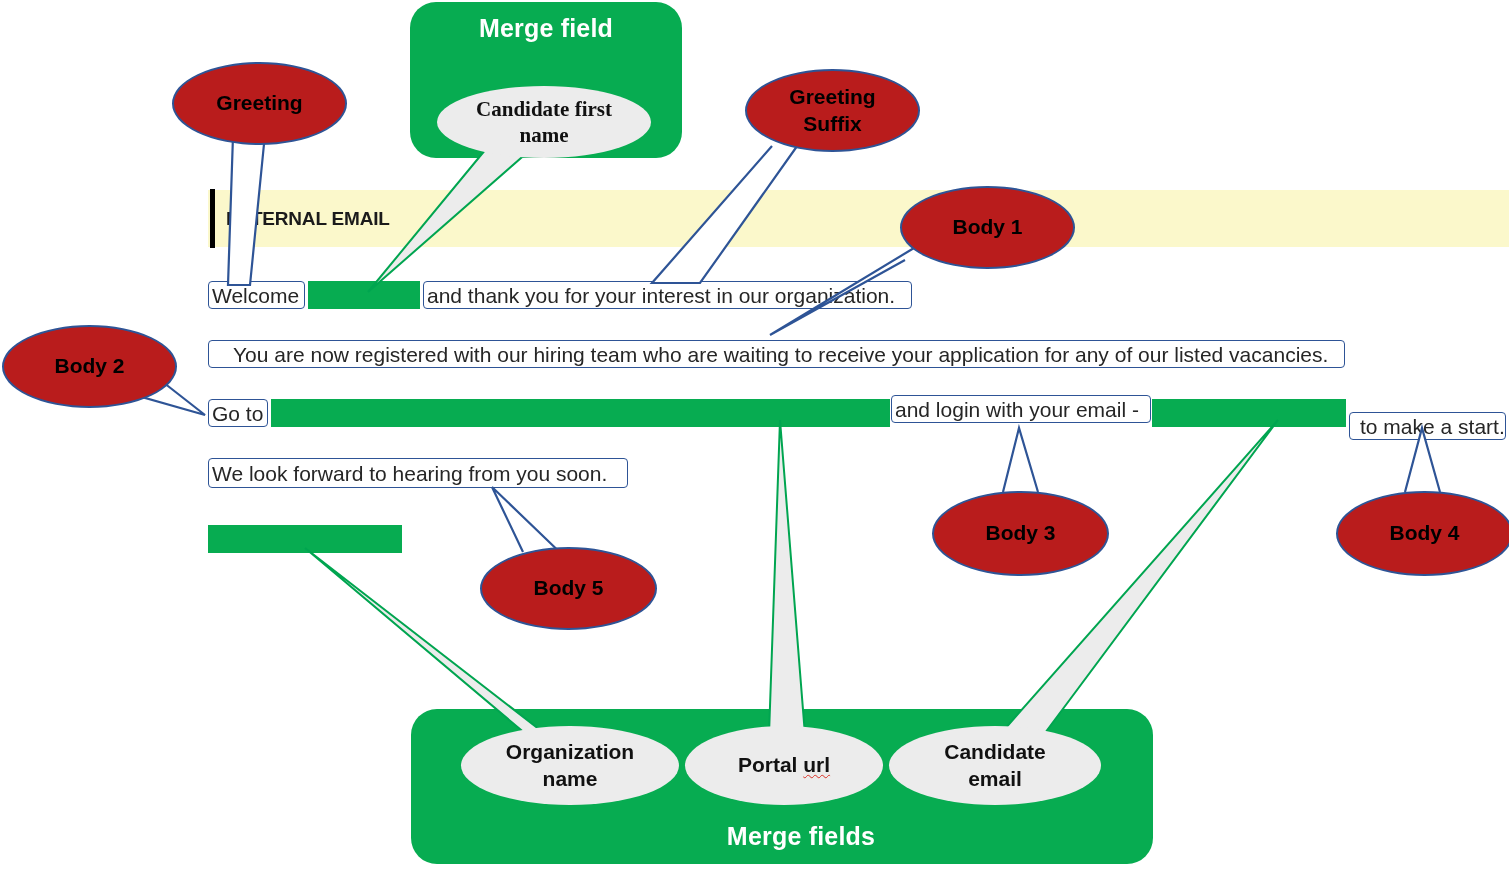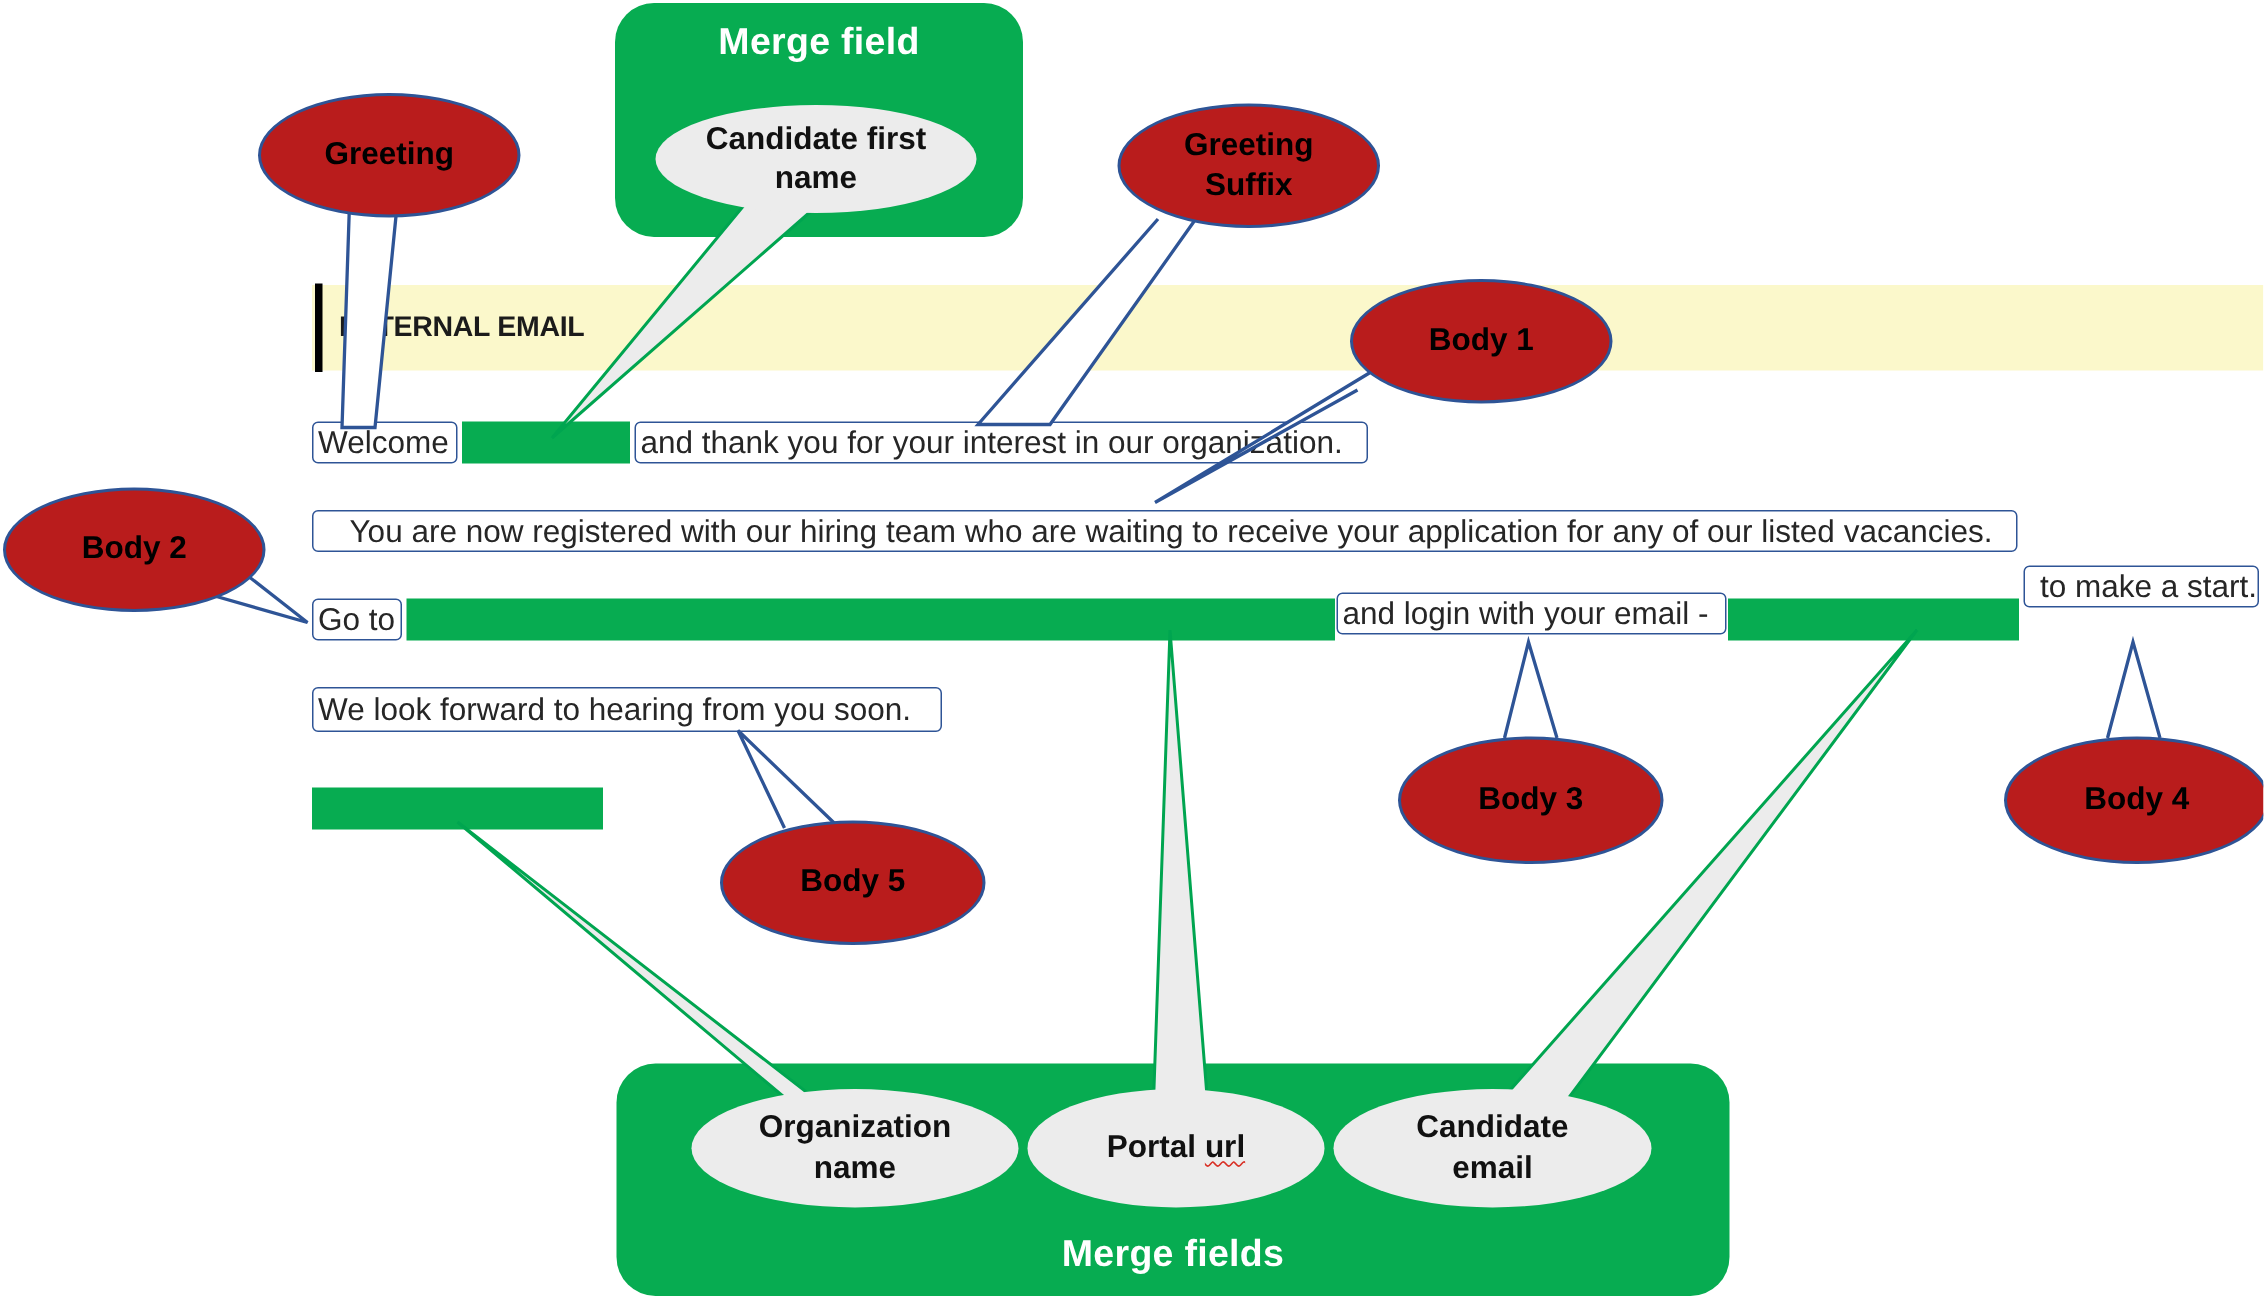--- a/index.html
+++ b/index.html
@@ -150,21 +150,21 @@
 
     <polygon points="769,735 780,420 805,735" fill="#ECECEC" stroke="#00A550" stroke-width="2"></polygon>
 
     <polygon points="533,740 305,548 575,757" fill="#ECECEC" stroke="#00A550" stroke-width="2"></polygon>
 
     <polygon points="1003,731 1278,420 1042,737" fill="#ECECEC" stroke="#00A550" stroke-width="2"></polygon>
   </svg>
 
   <div class="merge-panel" style="left:410px; top:2px; width:272px; height:156px;"></div>
   <div class="merge-panel-title" style="left:410px; top:14px; width:272px;">Merge field</div>
-  <div class="field-ellipse" style="left:437px; top:70px; width:214px; height:72px;">
+  <div class="field-ellipse" style="left:437px; top:86px; width:214px; height:72px;font-family:Liberation Serif, serif;">
     <span style="display:block; width:150px;">Candidate first name</span>
   </div>
 
   <div class="callout" style="left:172px; top:62px; width:171px; height:79px;">
     <span>Greeting</span>
   </div>
 
   <div class="callout" style="left:745px; top:69px; width:171px; height:79px; flex-direction:column;">
     <span>Greeting</span>
     <span>Suffix</span>
@@ -181,21 +181,21 @@
   <div class="text-box" style="left:208px; top:281px; width:97px; height:28px;">Welcome</div>
   <div class="green-block" style="left:308px; top:281px; width:112px; height:28px;"></div>
   <div class="text-box" style="left:423px; top:281px; width:489px; height:28px;">and thank you for your interest in our organization.</div>
 
   <div class="text-box" style="left:208px; top:340px; width:1137px; height:28px;padding-left:24px;">You are now registered with our hiring team who are waiting to receive your application for any of our listed vacancies.</div>
 
   <div class="text-box" style="left:208px; top:399px; width:60px; height:28px;">Go to</div>
   <div class="green-block" style="left:271px; top:399px; width:619px; height:28px;"></div>
   <div class="text-box" style="left:891px; top:395px; width:260px; height:28px;text-align:center;">and login with your email -</div>
   <div class="green-block" style="left:1152px; top:399px; width:194px; height:28px;"></div>
-  <div class="text-box" style="left:1349px; top:377px; width:157px; height:28px;padding-left:10px;">to make a start.</div>
+  <div class="text-box" style="left:1349px; top:412px; width:157px; height:28px;padding-left:10px;">to make a start.</div>
 
   <div class="text-box" style="left:208px; top:458px; width:420px; height:30px;">We look forward to hearing from you soon.</div>
 
   <div class="green-block" style="left:208px; top:525px; width:194px; height:28px;"></div>
 
   <div class="callout" style="left:2px; top:325px; width:171px; height:79px;">
     <span>Body 2</span>
   </div>
 
   <div class="callout" style="left:932px; top:491px; width:173px; height:81px;">
@@ -204,21 +204,21 @@
 
   <div class="callout" style="left:1336px; top:491px; width:173px; height:81px;">
     <span>Body 4</span>
   </div>
 
   <div class="callout" style="left:480px; top:547px; width:173px; height:79px;">
     <span>Body 5</span>
   </div>
 
   <div class="merge-panel" style="left:411px; top:709px; width:742px; height:155px;"></div>
-  <div class="merge-panel-title" style="left:411px; top:822px; width:742px;">Merge fields</div>
+  <div class="merge-panel-title" style="left:411px; top:822px; width:742px;padding-left:19px;">Merge fields</div>
 
   <div class="field-ellipse" style="left:461px; top:726px; width:218px; height:79px;">
     <span style="display:block; width:140px;">Organization name</span>
   </div>
 
   <div class="field-ellipse" style="left:685px; top:726px; width:198px; height:79px;">
     <span>
       <span>Portal</span><span>&nbsp;</span><span class="spell">url</span>
     </span>
   </div>

